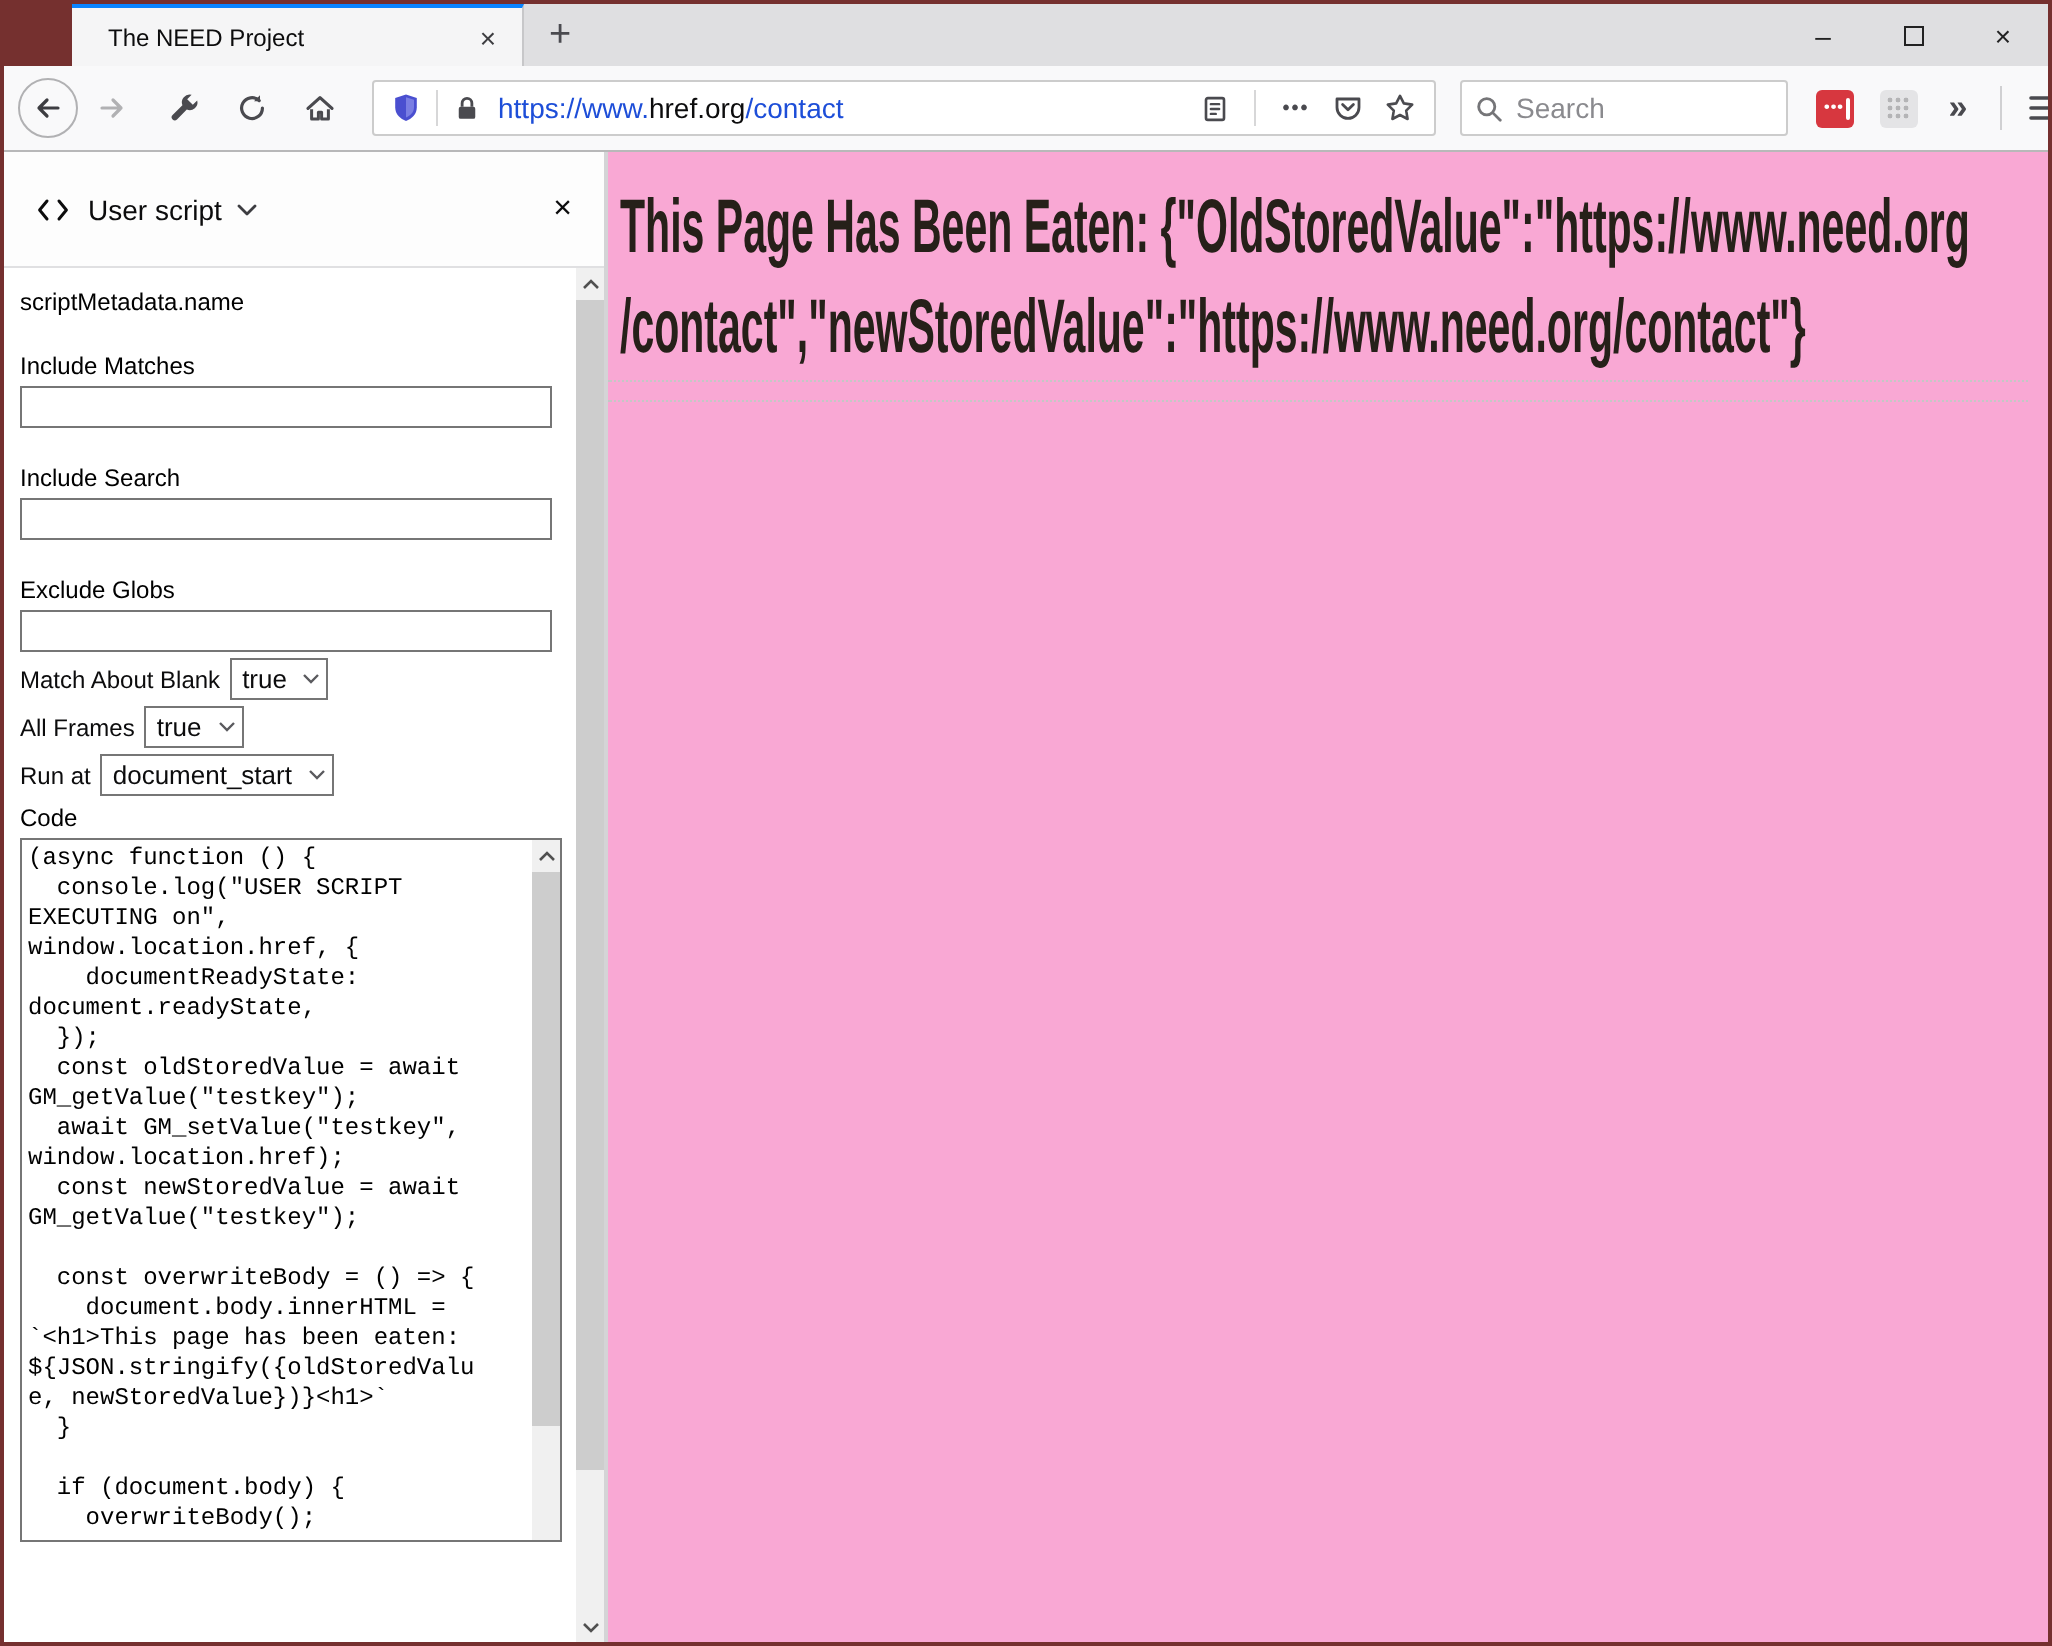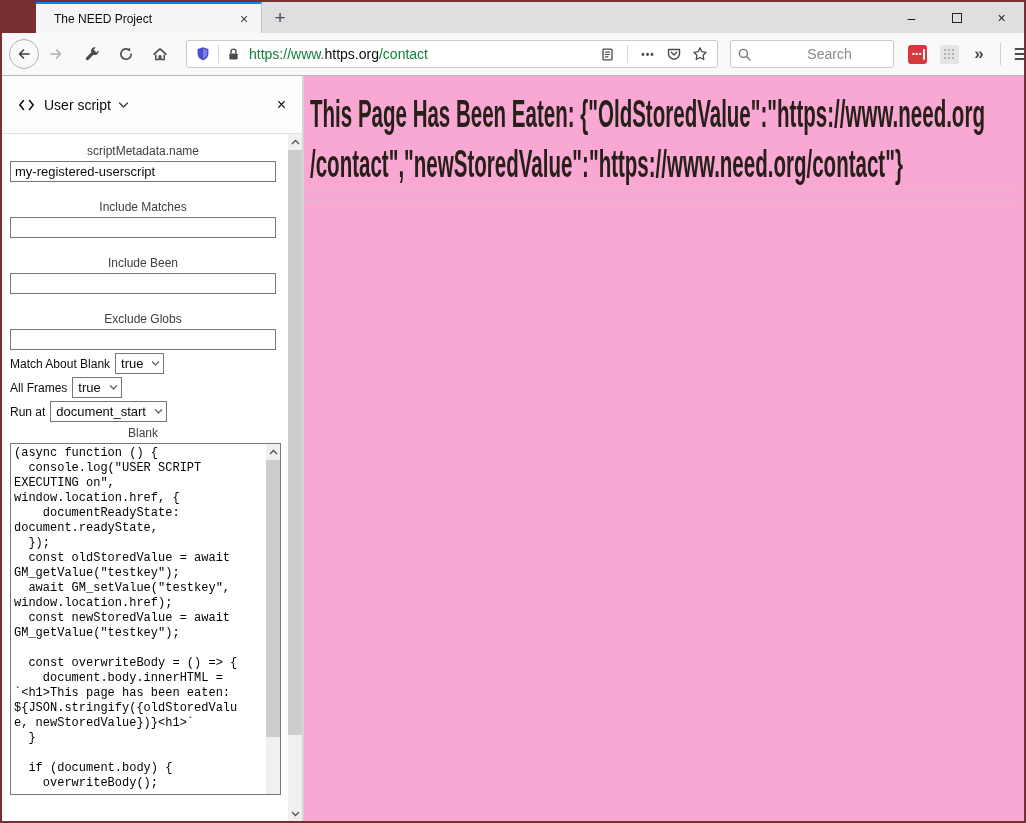--- a/index.html
+++ b/index.html
@@ -19,43 +19,43 @@
   .winbtn { width:45px; display:flex; align-items:center; justify-content:center; color:#222; font-size:14px; }
   .maxbox { width:10px; height:10px; border:1px solid #222; display:inline-block; }
 
   
   .toolbar { height:43px; background:#f9f9fa; border-bottom:1px solid #b8b8b9; display:flex; align-items:center; padding:0 6px; flex:none; }
   .navbtn { width:32px; height:32px; display:flex; align-items:center; justify-content:center; flex:none; }
   .circle { width:30px; height:30px; border:1px solid #b1b1b3; border-radius:50%; background:#f9f9fa; }
   .urlbar { margin-left:10px; width:532px; height:28px; background:#fff; border:1px solid #ccc; border-radius:2px; display:flex; align-items:center; padding:0 4px 0 8px; flex:none; }
   .url-sep { width:1px; height:18px; background:#d7d7d8; margin:0 7px; flex:none; }
   .url-text { flex:1; font-size:14px; white-space:nowrap; overflow:hidden; color:#0c0c0d; }
-  .url-dim { color:#15803d; }
+  .url-dim { color:#1d4ed8; }
   .pagact { width:26px; height:26px; display:flex; align-items:center; justify-content:center; flex:none; }
   .dots { color:#4a4a4f; font-size:10px; letter-spacing:1px; font-weight:bold; }
   .searchbar { margin-left:12px; width:164px; height:28px; background:#fff; border:1px solid #ccc; border-radius:2px; display:flex; align-items:center; padding:0 6px; flex:none; }
-  .searchbar input { border:none; outline:none; flex:1; font-size:14px; font-family:"Liberation Sans",sans-serif; color:#0c0c0d; margin-left:20px; width:100px; background:transparent;text-align:center; }
+  .searchbar input { border:none; outline:none; flex:1; font-size:14px; font-family:"Liberation Sans",sans-serif; color:#0c0c0d; margin-left:6px; width:100px; background:transparent; }
   .searchbar input::placeholder { color:#8a8a8e; }
   .extbtn { margin-left:10px; width:26px; height:26px; display:flex; align-items:center; justify-content:center; flex:none; }
   .ext-red { width:19px; height:19px; background:#d7373f; border-radius:3px; position:relative; display:flex; align-items:center; justify-content:center; }
   .ext-red .w-dots { color:#fff; font-size:8px; letter-spacing:0.5px; font-weight:bold; line-height:1; }
   .ext-red .w-bar { position:absolute; right:2px; top:4px; bottom:4px; width:2px; background:#fff; border-radius:1px; }
   .ext-gray { width:19px; height:19px; background:#e4e4e6; border-radius:3px; display:flex; align-items:center; justify-content:center; }
   .ext-gray .pattern { width:12px; height:12px; background-image:radial-gradient(#b4b4b6 1.2px, transparent 1.3px); background-size:4px 4px; }
   .chev2 { font-size:17px; color:#4a4a4f; font-weight:bold; }
   .tb-sep { width:1px; height:22px; background:#d0d0d2; margin:0 8px; flex:none; }
 
   
   .content { flex:1; display:flex; overflow:hidden; }
   .sidebar { width:302px; flex:none; background:#fff; border-right:2px solid #d4d4d6; display:flex; flex-direction:column; }
   .sb-header { height:58px; flex:none; border-bottom:1px solid #e0e0e2; display:flex; align-items:center; padding:0 16px 0 16px; background:#fdfdfd; }
   .sb-title { font-size:14px; color:#0c0c0d; margin:0 7px 0 9px; }
   .sb-close { margin-left:auto; font-size:16px; color:#0c0c0d; }
   .sb-panel { flex:1; position:relative; padding:8px 26px 0 8px; overflow:hidden; }
-  .f-label { font-size:12px; color:#404040; margin:9px 0 3px;text-align:center; }
+  .f-label { font-size:12px; color:#000000; margin:9px 0 3px; }
   .f-label:first-child { margin-top:2px; }
   .f-input { width:100%; height:21px; border:1px solid #767676; font-size:13px; font-family:"Liberation Sans",sans-serif; padding:1px 4px; color:#0c0c0d; background:#fff; display:block; }
   .sel-row { display:flex; align-items:center; font-size:12px; color:#0c0c0d; margin-top:3px; }
   .sel-row:first-of-type { margin-top:14px; }
   .selbox { border:1px solid #767676; background:#fff; height:21px; display:inline-flex; align-items:center; padding:0 20px 0 5px; margin-left:5px; position:relative; font-size:13px; }
   .selbox .sel-chev { position:absolute; right:3px; top:6px; }
   .code-box { margin-top:3px; width:271px; height:352px; border:1px solid #767676; position:relative; background:#fff; overflow:hidden; }
   .code-text { position:absolute; left:3px; top:2px; right:17px; bottom:0; font-family:"Liberation Mono", monospace; font-size:12px; line-height:15px; white-space:pre; overflow:hidden; color:#000; }
 
   
@@ -143,21 +143,21 @@
             <path d="M8 2.6v10.2c2.2-1 4-2.6 4-5.3V3.9z" fill="#7a7ee3"></path>
           </svg>
       </span>
       <span class="url-sep"></span>
       <span>
         <svg width="15" height="15" viewBox="0 0 16 16">
             <rect x="3.6" y="6.8" width="8.8" height="6.4" rx="1" fill="#4a4a4f"></rect>
             <path d="M5.4 6.8V4.9a2.6 2.6 0 0 1 5.2 0v1.9" stroke="#4a4a4f" stroke-width="1.5" fill="none"></path>
           </svg>
       </span>
-      <span class="url-text" style="margin-left:8px;"><span class="url-dim">https://www.</span><span>https.org</span><span class="url-dim">/contact</span></span>
+      <span class="url-text" style="margin-left:8px;"><span class="url-dim">https://www.</span><span>href.org</span><span class="url-dim">/contact</span></span>
       <span class="pagact">
         <svg width="15" height="15" viewBox="0 0 16 16">
             <rect x="3.2" y="2.2" width="9.6" height="11.6" rx="1" stroke="#4a4a4f" stroke-width="1.4" fill="none"></rect>
             <path d="M5.8 5.4h4.4M5.8 8h4.4M5.8 10.6h2.6" stroke="#4a4a4f" stroke-width="1.3" stroke-linecap="round"></path>
           </svg>
       </span>
       <span class="url-sep"></span>
       <span class="pagact">
           <span class="dots">•••</span>
         </span>
@@ -221,27 +221,26 @@
         <span>
           <svg width="11" height="8" viewBox="0 0 11 8">
               <path d="M1.5 2 5.5 6l4-4" stroke="#3d3d41" stroke-width="1.4" fill="none" stroke-linecap="round" stroke-linejoin="round"></path>
             </svg>
         </span>
         <span class="sb-close">×</span>
       </div>
 
       <div class="sb-panel">
         <div class="f-label">scriptMetadata.name</div>
-        <input class="f-input" type="text" value="my-registered-userscript" style="">
 
 
         <div class="f-label" style="margin-top:18px;">Include Matches</div>
         <input class="f-input" type="text" value="" style="">
 
-        <div class="f-label" style="margin-top:18px;">Include Been</div>
+        <div class="f-label" style="margin-top:18px;">Include Search</div>
         <input class="f-input" type="text" value="" style="">
 
         <div class="f-label" style="margin-top:18px;">Exclude Globs</div>
         <input class="f-input" type="text" value="" style="">
 
         <div class="sel-row">
           <span>Match About Blank</span>
           <span class="selbox">
             <span>true</span>
             <span class="sel-chev">
@@ -267,21 +266,21 @@
           <span class="selbox">
             <span>document_start</span>
             <span class="sel-chev">
                 <svg width="9" height="7" viewBox="0 0 9 7">
                   <path d="M1 1.5 4.5 5 8 1.5" stroke="#5a5a5e" stroke-width="1.2" fill="none"></path>
                 </svg>
               </span>
           </span>
         </div>
 
-        <div class="f-label" style="margin-top:4px;">Blank</div>
+        <div class="f-label" style="margin-top:4px;">Code</div>
         <div class="code-box">
           <div class="code-text">(async function () {
   console.log("USER SCRIPT
 EXECUTING on",
 window.location.href, {
     documentReadyState:
 document.readyState,
   });
   const oldStoredValue = await
 GM_getValue("testkey");

